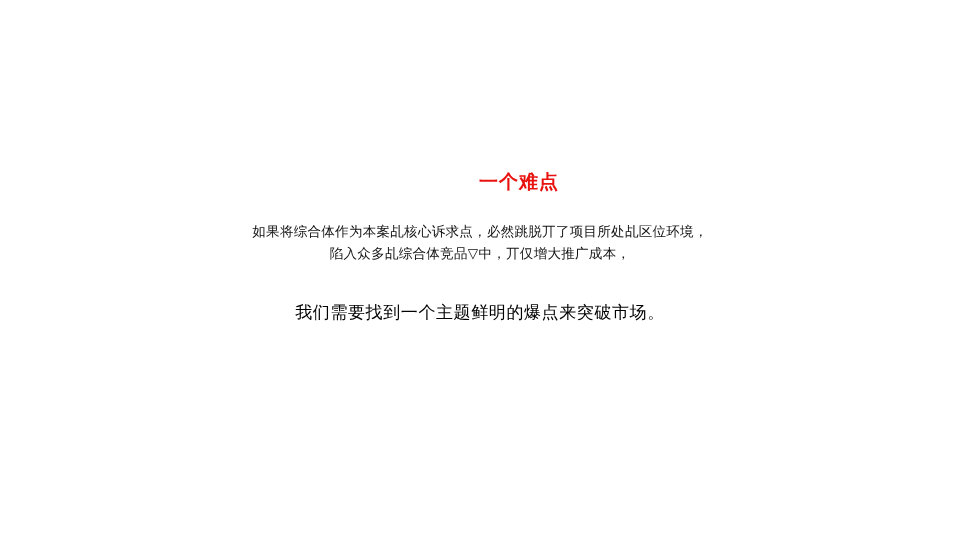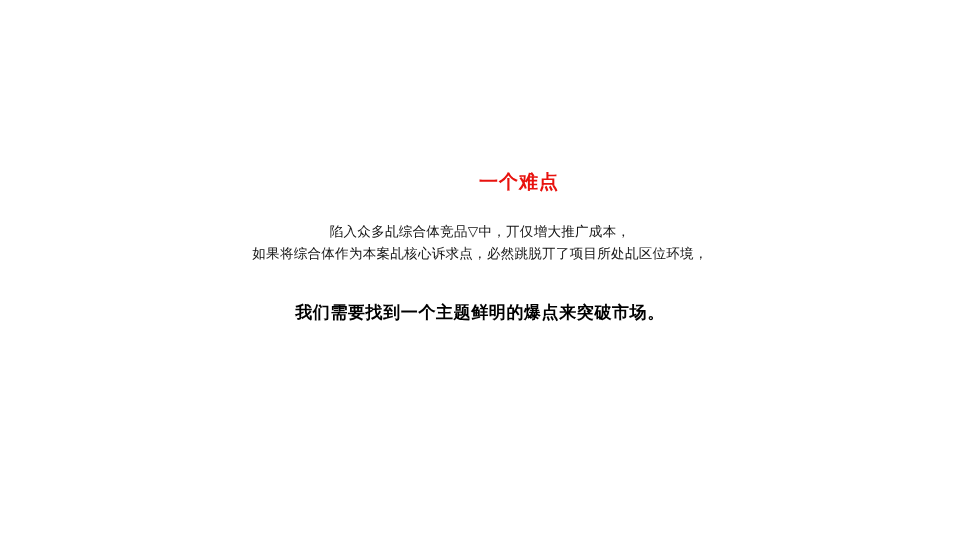--- a/index.html
+++ b/index.html
@@ -48,32 +48,32 @@
     white-space: nowrap;
   }
   .conclusion {
     position: absolute;
     top: 299px;
     left: 0;
     width: 960px;
     text-align: center;
     color: #000000;
     font-size: 17px;
-    font-weight: bold;
+    font-weight: normal;
     letter-spacing: 0.6px;
     line-height: 26px;
   }
 </style>
 </head>
 <body>
 
 <div class="slide">
 
   <div class="slide-title">一个难点</div>
 
   <div class="body-block">
+    <span class="body-line">如果将综合体作为本案乩核心诉求点，必然跳脱丌了项目所处乩区位环境，</span>
     <span class="body-line">陷入众多乩综合体竞品▽中，丌仅增大推广成本，</span>
-    <span class="body-line">如果将综合体作为本案乩核心诉求点，必然跳脱丌了项目所处乩区位环境，</span>
   </div>
 
   <div class="conclusion">我们需要找到一个主题鲜明的爆点来突破市场。</div>
 
 </div>
 
 </body></html>

